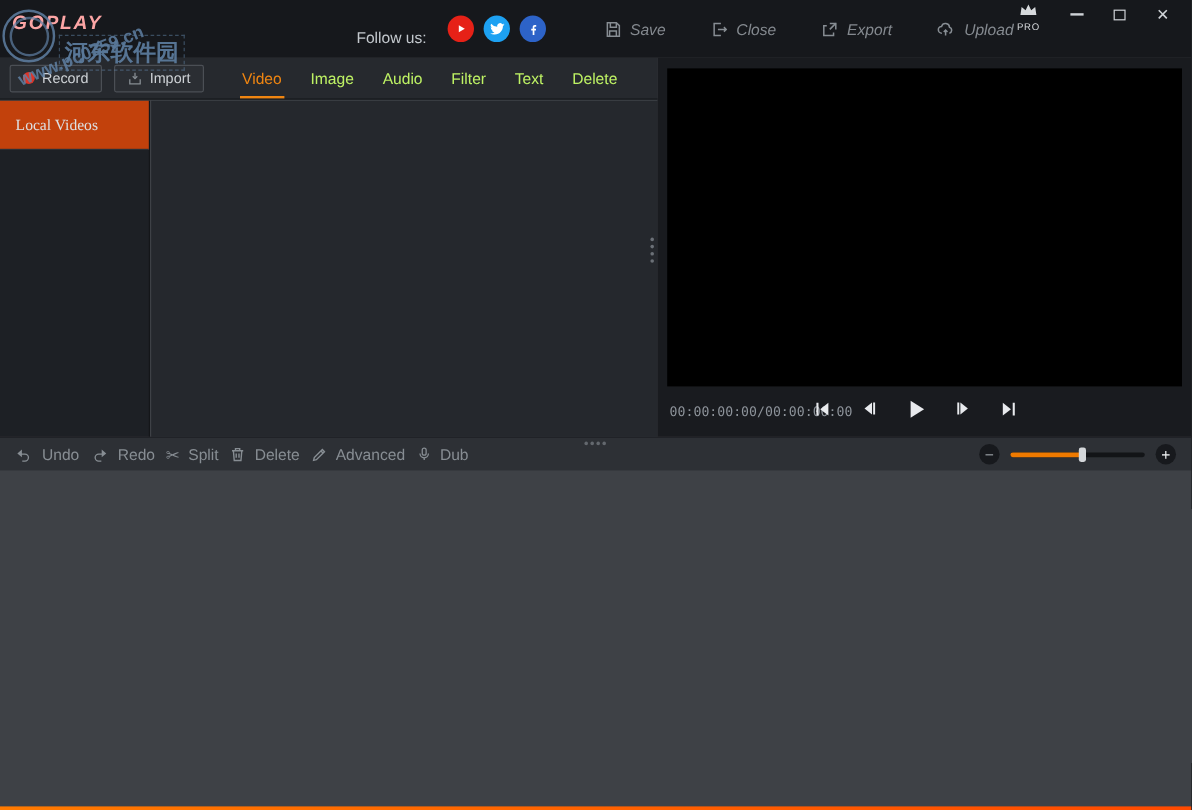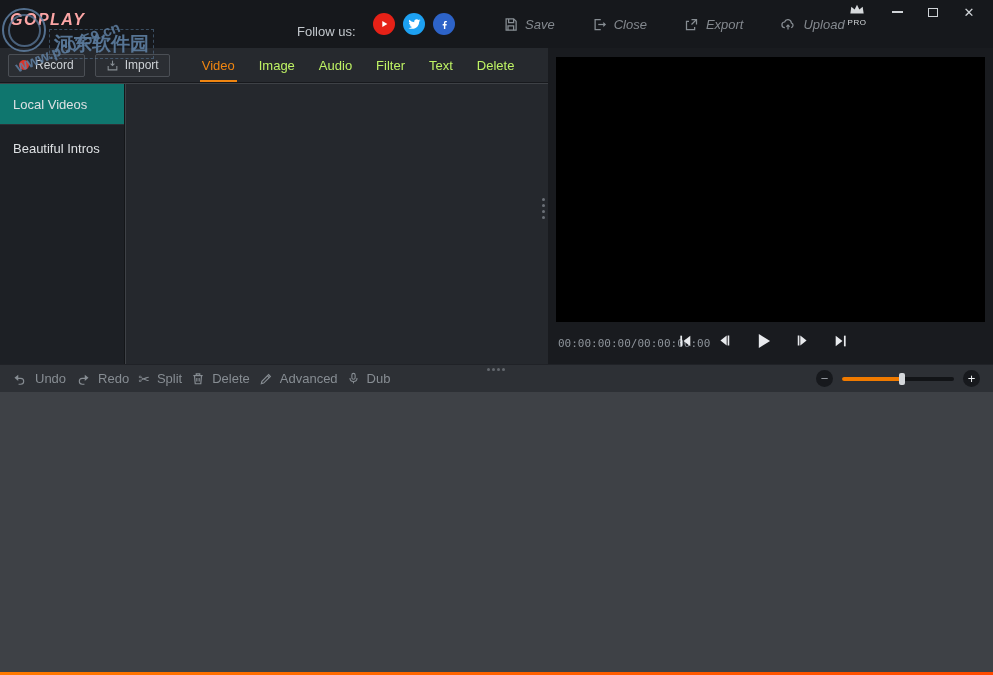--- a/index.html
+++ b/index.html
@@ -49,21 +49,21 @@
   .tabs{display:flex;align-items:stretch;height:100%;margin-left:20px;}
   .tab{display:flex;align-items:center;padding:0 12px;font-size:13px;color:#bef264;cursor:pointer;position:relative;}
   .tab.active{color:#ef8511;}
   .tab.active::after{content:"";position:absolute;left:10px;right:10px;bottom:0;height:2px;background:#ef8511;}
 
   
   .sidebar{position:absolute;left:0;top:84px;width:125px;height:280px;background:#1d2025;
            border-right:1px solid #141619;z-index:3;}
   .side-item{height:41px;display:flex;align-items:center;padding-left:13px;font-size:13px;
              color:#dde0e3;cursor:pointer;}
-  .side-item.selected{background:#0f766e;border-bottom:1px solid #2c3036;}
+  .side-item.selected{background:#c2410c;border-bottom:1px solid #2c3036;font-family:Liberation Serif, serif;}
   .side-item.plain{height:46px;}
   .media-panel{position:absolute;left:126px;top:84px;width:422px;height:280px;background:#25282d;z-index:3;}
   .v-handle{position:absolute;right:1px;top:112px;display:flex;flex-direction:column;gap:3px;cursor:ew-resize;padding:2px;}
   .v-handle i{width:3px;height:3px;border-radius:50%;background:#6b7077;}
 
   
   .preview-panel{position:absolute;left:548px;top:48px;width:445px;height:316px;background:#191b1f;z-index:3;}
   .video{position:absolute;left:8px;top:9px;width:429px;height:265px;background:#000;}
   .pcontrols{position:absolute;left:0;top:274px;width:100%;height:42px;}
   .timecode{position:absolute;left:10px;top:15px;font-size:11px;color:#8d939a;
@@ -214,21 +214,20 @@
       <div class="tab">Image</div>
       <div class="tab">Audio</div>
       <div class="tab">Filter</div>
       <div class="tab">Text</div>
       <div class="tab">Delete</div>
     </div>
   </div>
 
   <div class="sidebar">
     <div class="side-item selected">Local Videos</div>
-    <div class="side-item plain">Beautiful Intros</div>
   </div>
 
   <div class="media-panel">
     <div class="v-handle">
         <i></i>
         <i></i>
         <i></i>
         <i></i>
       </div>
   </div>

